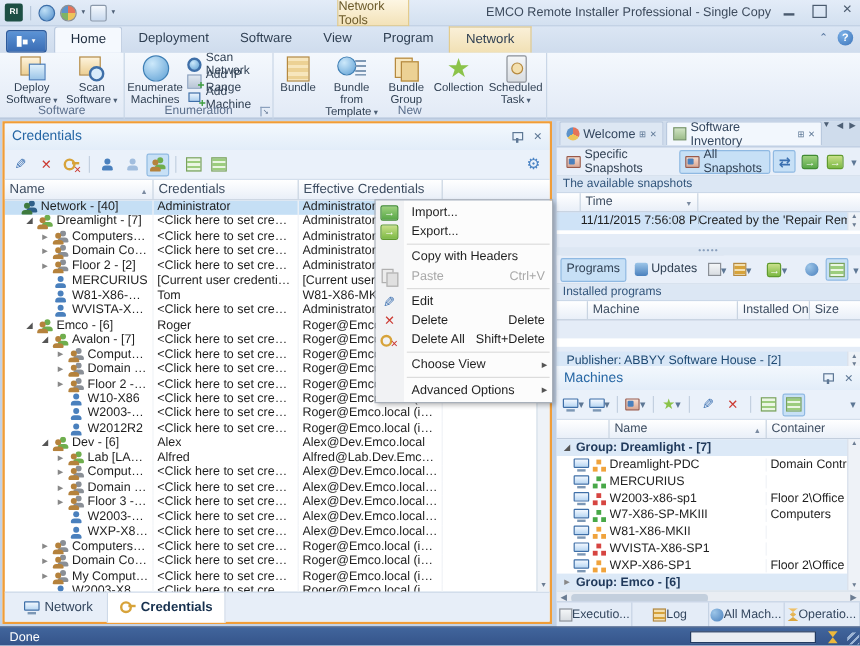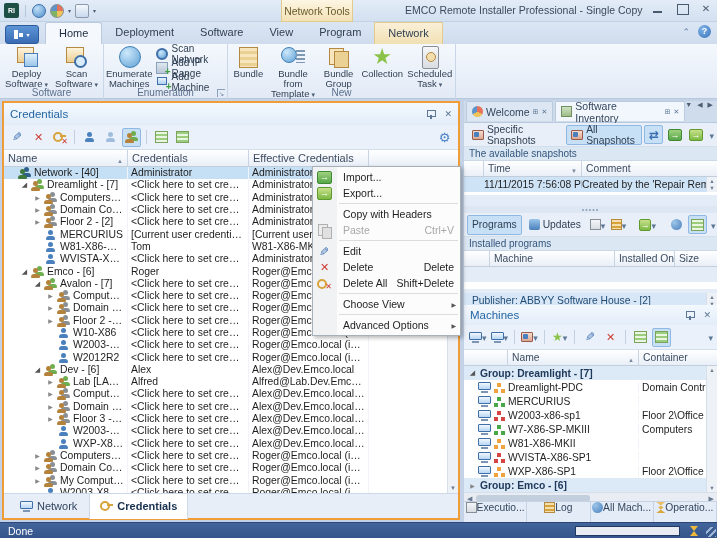--- a/index.html
+++ b/index.html
@@ -12,21 +12,21 @@
     background:linear-gradient(#e3ecf8,#d3e0f0);border-bottom:1px solid #c2d1e4;display:flex;align-items:center}
   .qat{display:flex;align-items:center;gap:4px;padding-left:4px}
   .app-ico{width:15px;height:15px;background:#1d4f44;color:#fff;font-size:7px;font-weight:bold;
     display:flex;align-items:center;justify-content:center;border-radius:2px}
   .qsep{width:1px;height:12px;background:#b6c6da;margin:0 2px}
   .qi{width:14px;height:14px;position:relative;display:inline-block}
   .qi.sphere{background:radial-gradient(circle at 35% 30%,#bfe0f7,#4f8cc9);border-radius:50%;border:1px solid #3c6ea8}
   .qi.palette{background:conic-gradient(#e5735a 0 25%,#edc35a 0 50%,#7fb464 0 75%,#5e93c9 0 100%);border-radius:50%;border:1px solid #8b8f94}
   .qi.screen{border:1px solid #8b99ab;background:linear-gradient(#f4f8fd,#c8d9ee);border-radius:2px}
   .qarr{font-size:6px;color:#4d5f75}
-  .ctx-tab{position:absolute;left:281px;top:0;width:72px;height:22px;background:linear-gradient(#fdf6e3,#f3e2b8);
+  .ctx-tab{position:absolute;left:281px;top:0;width:60px;height:22px;background:linear-gradient(#fdf6e3,#f3e2b8);
     border:1px solid #e3cb8c;border-top:none;color:#6b5a2a;font-size:10.5px;display:flex;align-items:center;justify-content:center}
   .wtitle{position:absolute;left:405px;top:4px;color:#3c4a5c;font-size:10.5px;white-space:nowrap}
   .wbtns{position:absolute;right:4px;top:3px;display:flex;gap:10px;align-items:center}
   .wb{width:14px;height:12px;position:relative;color:#4a5a6e;font-size:10px;line-height:12px;text-align:center}
   .wb.min::before{content:"";position:absolute;left:2px;bottom:2px;width:9px;height:2px;background:#4a5a6e}
   .wb.max::before{content:"";position:absolute;left:2px;top:1px;width:10px;height:9px;border:1.5px solid #4a5a6e}
 
   
   .tabrow{position:absolute;left:0;top:22px;width:717px;height:22px;background:linear-gradient(#dbe6f4,#cfdced);display:flex;align-items:flex-end}
   .appbtn{width:34px;height:19px;margin:0 6px 0 5px;background:linear-gradient(#5c94d6,#3a6cb4);border:1px solid #2d5a9b;
@@ -169,21 +169,21 @@
   .mrow{height:14px;display:flex;align-items:center;font-size:10.3px;background:#fff}
   .mgrp{height:14px;display:flex;align-items:center;gap:3px;background:#dce9f7;color:#203a5c;font-weight:bold;font-size:10.3px;padding-left:4px}
   .mc-i{width:44px;flex:none;display:flex;align-items:center;gap:3px;padding-left:14px}
   .mc-n{width:131px;flex:none;overflow:hidden;text-overflow:ellipsis;white-space:nowrap;border-right:1px solid #f0f3f7;padding-right:2px}
   .mc-c{flex:1;overflow:hidden;white-space:nowrap;padding-left:3px}
   .st{width:11px;height:11px;position:relative;flex:none}
   .st::before{content:"";position:absolute;top:1px;left:3px;width:4px;height:4px;background:var(--sc)}
   .st::after{content:"";position:absolute;bottom:0;left:0;width:4px;height:4px;background:var(--sc);box-shadow:7px 0 0 var(--sc)}
   .st.orange{--sc:#f0a33c}.st.green{--sc:#48a848}.st.red{--sc:#d64541}
   .rfoot{top:400px;height:21px;background:#e4ecf7;border-top:1px solid #c6d3e4;display:flex;align-items:center}
-  .rftab{flex:1;display:flex;align-items:flex-start;justify-content:center;gap:0;font-size:10.3px;color:#33465e;height:100%;border-right:1px solid #c6d3e4}
+  .rftab{flex:1;display:flex;align-items:center;justify-content:center;gap:0;font-size:10.3px;color:#33465e;height:100%;border-right:1px solid #c6d3e4}
   .fi{width:11px;height:11px;flex:none}
   .fi.execution{background:linear-gradient(#f4f6f8,#d9dde2);border:1px solid #8a8f96}
   .fi.log{background:repeating-linear-gradient(#f3dfae 0 2px,#d7a33a 2px 4px);border:1px solid #b5893f}
   .fi.all-machines{background:radial-gradient(circle at 30% 30%,#9cc5e8,#4a80bd);border-radius:50%}
   .fi.operations{width:9px;background:linear-gradient(#f0c36c,#d7a33a);clip-path:polygon(0 0,100% 0,20% 50%,100% 100%,0 100%,80% 50%)}
 
   
   .cmenu{position:absolute;left:312px;top:166px;width:149px;background:linear-gradient(to right,#f1f2f4 24px,#fcfcfc 24px);
     border:1px solid #a8b0ba;box-shadow:2px 2px 4px rgba(0,0,0,.28);z-index:50;padding:2px 0}
   .mi{height:16px;display:flex;align-items:center;position:relative;padding-left:30px;padding-right:6px;font-size:10.5px;color:#1e1e1e}
@@ -933,23 +933,20 @@
 
   <div class="rp capt" style="top:46px">
     <span>The available snapshots</span>
   </div>
 
   <div class="rp sgrid-head" style="top:60px">
     <div class="ghc" style="width:20px"></div>
     <div class="ghc" style="width:98px">
       <span>Time</span>
       <span class="sort">▼</span>
-    </div>
-    <div class="ghc" style="flex:1;border-right:none">
-      <span>Comment</span>
     </div>
   </div>
   <div class="rp sgrid-row" style="top:76px">
     <span style="width:20px"></span>
     <span style="width:98px;overflow:hidden;white-space:nowrap">11/11/2015 7:56:08 PM</span>
     <span style="flex:1;overflow:hidden;white-space:nowrap;padding-right:12px">Created by the 'Repair Remote C</span>
     <span class="mini-vs">
         <span>▲</span>
         <span>▼</span>
       </span>

